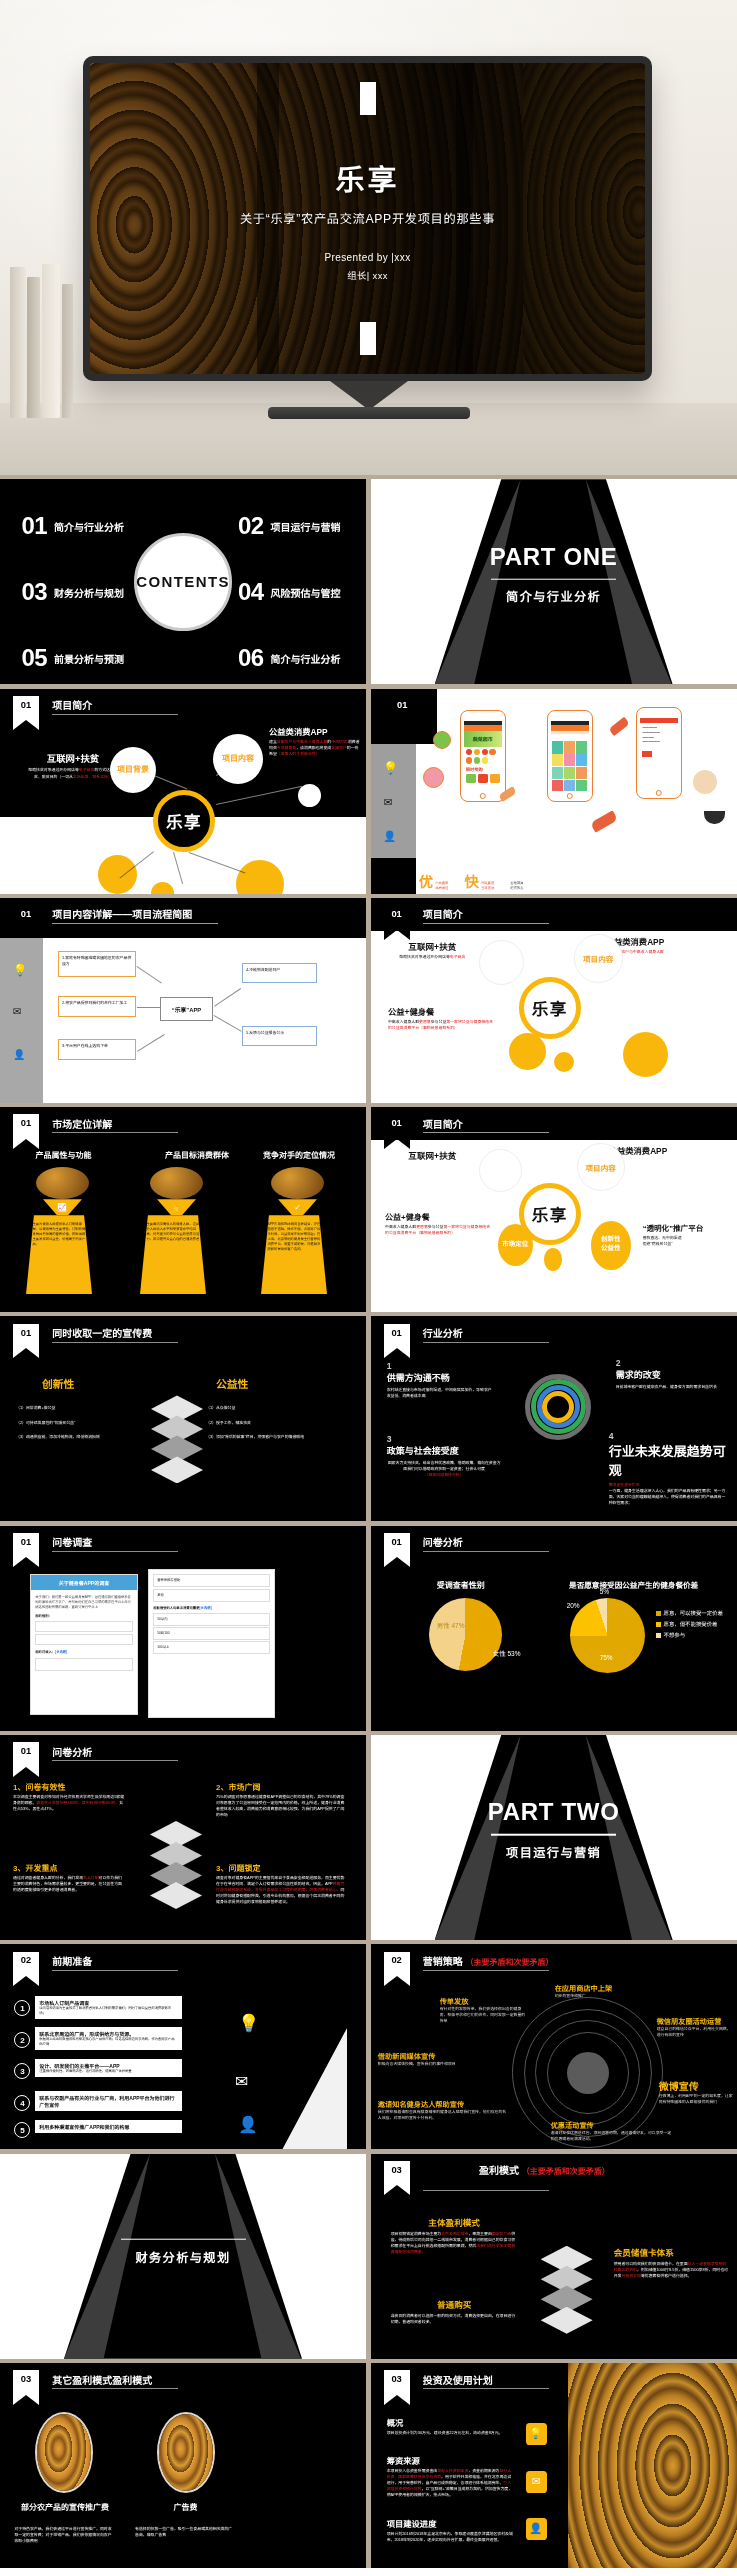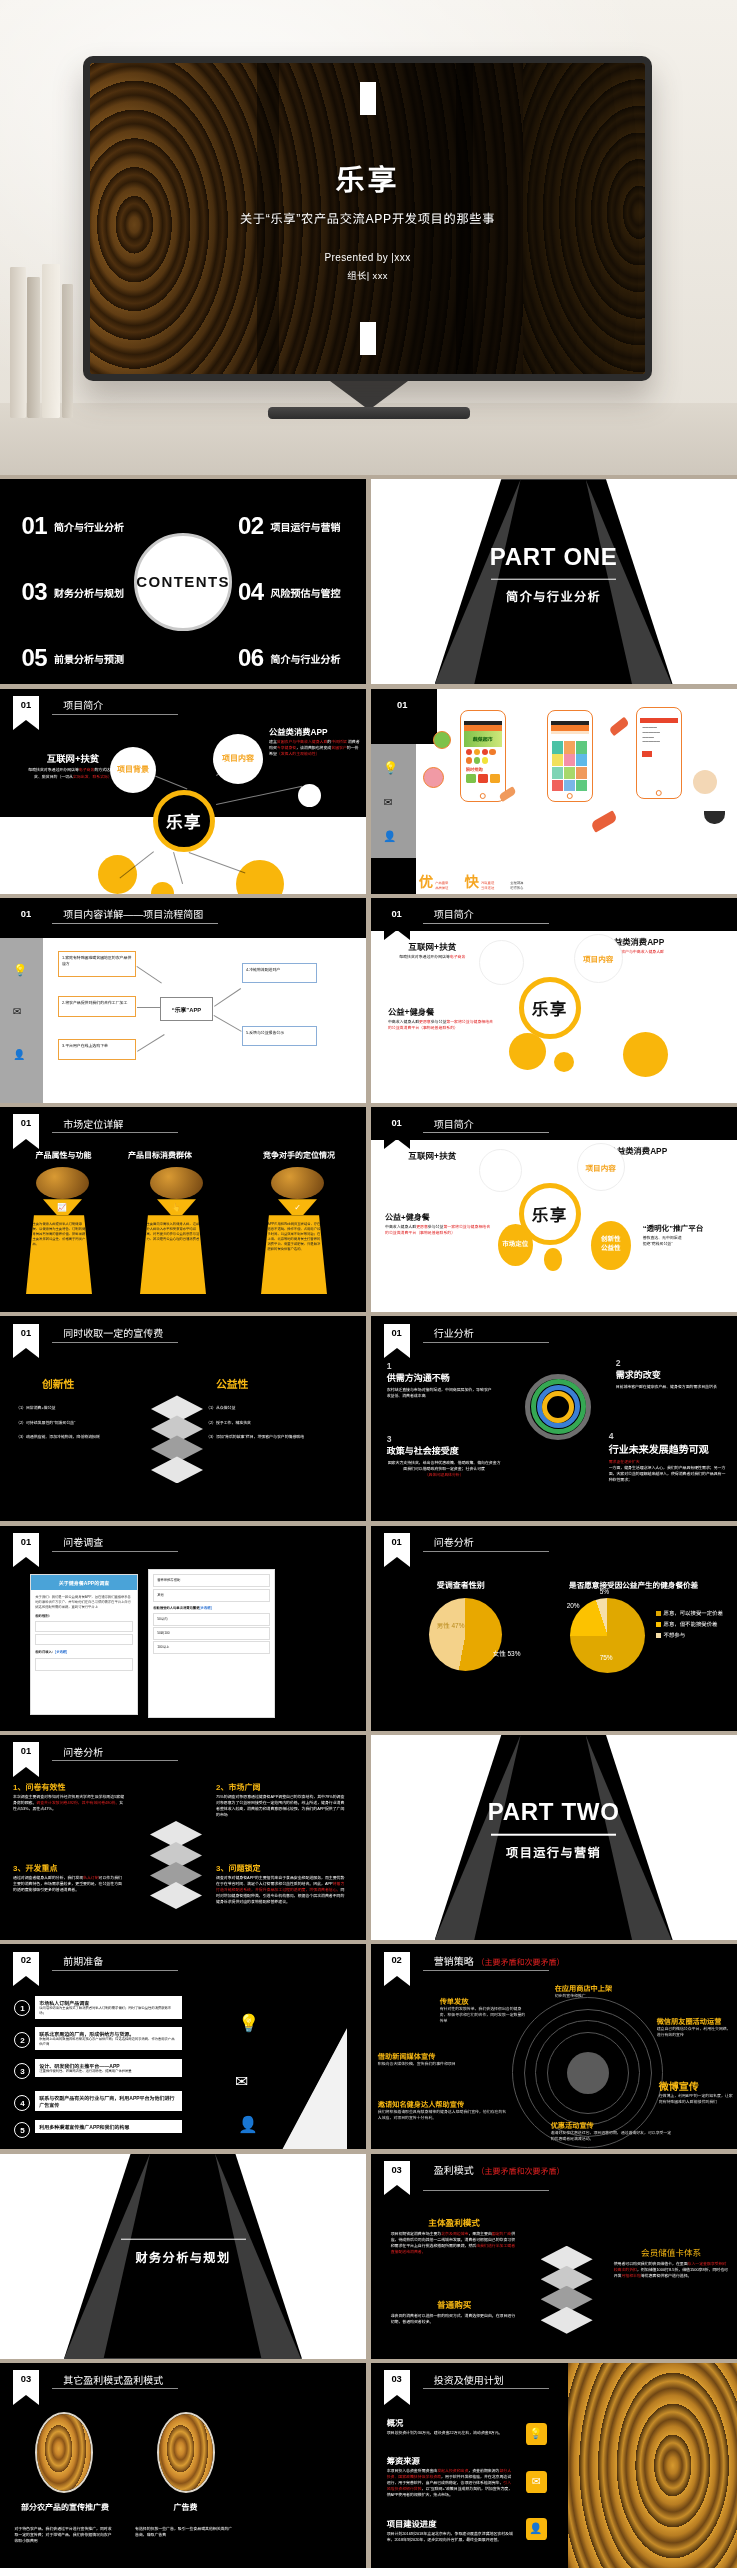--- a/index.html
+++ b/index.html
@@ -111,21 +111,21 @@
     position:absolute; left:5.8px; top:0; width:26px; height:24.5px;
     background:#fff; color:#000; font-size:9.4px; font-weight:bold;
     display:flex; align-items:flex-start; justify-content:center; padding-top:2.9px;
   }
   .chip::after {
     content:""; position:absolute; left:0; top:24.5px;
     border-left:13px solid #fff; border-right:13px solid #fff;
     border-bottom:10px solid transparent;
   }
   .sec-title {
-    position:absolute; left:56px; top:1.4px; font-size:10px; font-weight:normal; white-space:nowrap;
+    position:absolute; left:45px; top:1.4px; font-size:10px; font-weight:bold; white-space:nowrap;text-align:right;
   }
   .sec-title .red { color:#e02020; font-size:8px; }
   .sec-rule {
     position:absolute; left:45px; top:18px; width:126px; height:0.7px;
     background:rgba(255,255,255,.55);
   }
   .slide.light .chip { background:#000; color:#fff; }
   .slide.light .chip::after { border-left-color:#000; border-right-color:#000; }
   .slide.light .sec-rule { background:rgba(0,0,0,.45); }
 
@@ -512,21 +512,21 @@
       <div class="dot dot-y" style="left:252px;top:134px;width:45px;height:45px;"></div>
     </div>
 
     <div class="slide">
       <div class="sec-head">
         <div class="chip">01</div>
         <div class="sec-title">市场定位详解</div>
         <div class="sec-rule"></div>
       </div>
       <div style="position:absolute;left:13px;top:42px;width:101px;text-align:center;font-size:8px;font-weight:bold;">产品属性与功能</div>
-      <div style="position:absolute;left:128px;top:42px;width:101px;text-align:left;font-size:8px;font-weight:bold;">产品目标消费群体</div>
+      <div style="position:absolute;left:128px;top:42px;width:101px;text-align:right;font-size:8px;font-weight:bold;">产品目标消费群体</div>
       <div style="position:absolute;left:245px;top:42px;width:108px;text-align:center;font-size:8px;font-weight:bold;">竞争对手的定位情况</div>
 
       <div style="position:absolute;left:36px;top:60px;width:53px;height:32px;border-radius:50%;background:radial-gradient(circle at 35% 30%,#d99a33,#6b3f0f);"></div>
       <div style="position:absolute;left:150px;top:60px;width:53px;height:32px;border-radius:50%;background:radial-gradient(circle at 35% 30%,#d99a33,#6b3f0f);"></div>
       <div style="position:absolute;left:271px;top:60px;width:53px;height:32px;border-radius:50%;background:radial-gradient(circle at 35% 30%,#d99a33,#6b3f0f);"></div>
 
       <div style="position:absolute;left:43px;top:92px;width:39px;height:16px;background:#f9b60b;clip-path:polygon(0 0,100% 0,64% 100%,36% 100%);display:flex;align-items:center;justify-content:center;font-size:8px;">📈</div>
       <div style="position:absolute;left:157px;top:92px;width:39px;height:16px;background:#f9b60b;clip-path:polygon(0 0,100% 0,64% 100%,36% 100%);display:flex;align-items:center;justify-content:center;font-size:8px;">👆</div>
       <div style="position:absolute;left:278px;top:92px;width:39px;height:16px;background:#f9b60b;clip-path:polygon(0 0,100% 0,64% 100%,36% 100%);display:flex;align-items:center;justify-content:center;font-size:8px;">✓</div>
 
@@ -625,21 +625,21 @@
         <div class="tiny" style="margin-top:2.2px;">目前城市客户群在健康农产品、健身餐方面的需求日益增长</div>
       </div>
       <div style="position:absolute;left:16px;top:118px;width:115px;">
         <div style="font-size:8.6px;color:#ccc;font-weight:bold;">3</div>
         <div style="font-size:9px;font-weight:bold;">政策与社会接受度</div>
         <div class="tiny" style="margin-top:2.2px;text-align:center;">国家大力支持扶贫，给出各种优惠政策、借助政策、偏向在资金方面我们可以借助政府获取一定资金；社会认可度</div>
         <div class="tiny red" style="text-align:center;">（具体问题具体分析）</div>
       </div>
       <div style="position:absolute;left:238px;top:115px;width:119px;">
         <div style="font-size:8.6px;color:#ccc;font-weight:bold;">4</div>
-        <div style="font-size:10px;font-weight:bold;">行业未来发展趋势可观</div>
+        <div style="font-size:13px;font-weight:bold;">行业未来发展趋势可观</div>
         <div class="tiny red" style="margin-top:2.2px;">需求正在逐步扩大</div>
         <div class="tiny">一方面，健身生活理念深入人心，我们的产品具有硬性需求；另一方面，大家对公益的理解越来越深入，使得消费者对我们的产品具有一种软性需求；</div>
       </div>
     </div>
 
     <div class="slide">
       <div class="sec-head">
         <div class="chip">01</div>
         <div class="sec-title">问卷调查</div>
         <div class="sec-rule"></div>
@@ -838,21 +838,21 @@
         <div style="font-size:8.6px;font-weight:bold;color:#f5b612;text-align:center;">主体盈利模式</div>
         <div class="tiny" style="margin-top:2.9px;">
           <span>项目初期锁定消费市场主要为</span><span class="red">北京及周边城市</span><span>，果蔬主要由</span><span class="red">固定的厂商</span><span>供应，待成熟后公司向其他一二线城市发展。消费者可根据自己的饮食习惯和需求在平台上自行挑选和搭配所需的果蔬，然后</span><span class="red">由我们进行半加工或者直接配送给消费者。</span>
         </div>
       </div>
       <div style="position:absolute;left:20px;top:144px;width:127px;">
         <div style="font-size:8.6px;font-weight:bold;color:#f5b612;text-align:center;">普通购买</div>
         <div class="tiny" style="margin-top:2.9px;">非会员的消费者可以选择一般的购买方式，消费选择更自由。在项目运行初期，普通购买者较多。</div>
       </div>
       <div style="position:absolute;left:243px;top:92px;width:115px;">
-        <div style="font-size:8.6px;font-weight:normal;color:#f5b612;text-align:center;">会员储值卡体系</div>
+        <div style="font-size:8.6px;font-weight:bold;color:#f5b612;">会员储值卡体系</div>
         <div class="tiny" style="margin-top:2.9px;">
           <span>使用者可以购买我们的会员储值卡，在里面</span><span class="red">存入一定金额享受相对较高次的折扣</span><span>，例如储值1000打8.5折，储值1500享8折，同时也可开发</span><span class="red">月租和半租</span><span>等优惠套餐供客户进行选择。</span>
         </div>
       </div>
       <div class="diamond l" style="left:170px;top:92px;"></div>
       <div class="diamond" style="left:170px;top:112px;"></div>
       <div class="diamond d" style="left:170px;top:132px;"></div>
       <div class="diamond l" style="left:170px;top:153px;"></div>
     </div>
 

